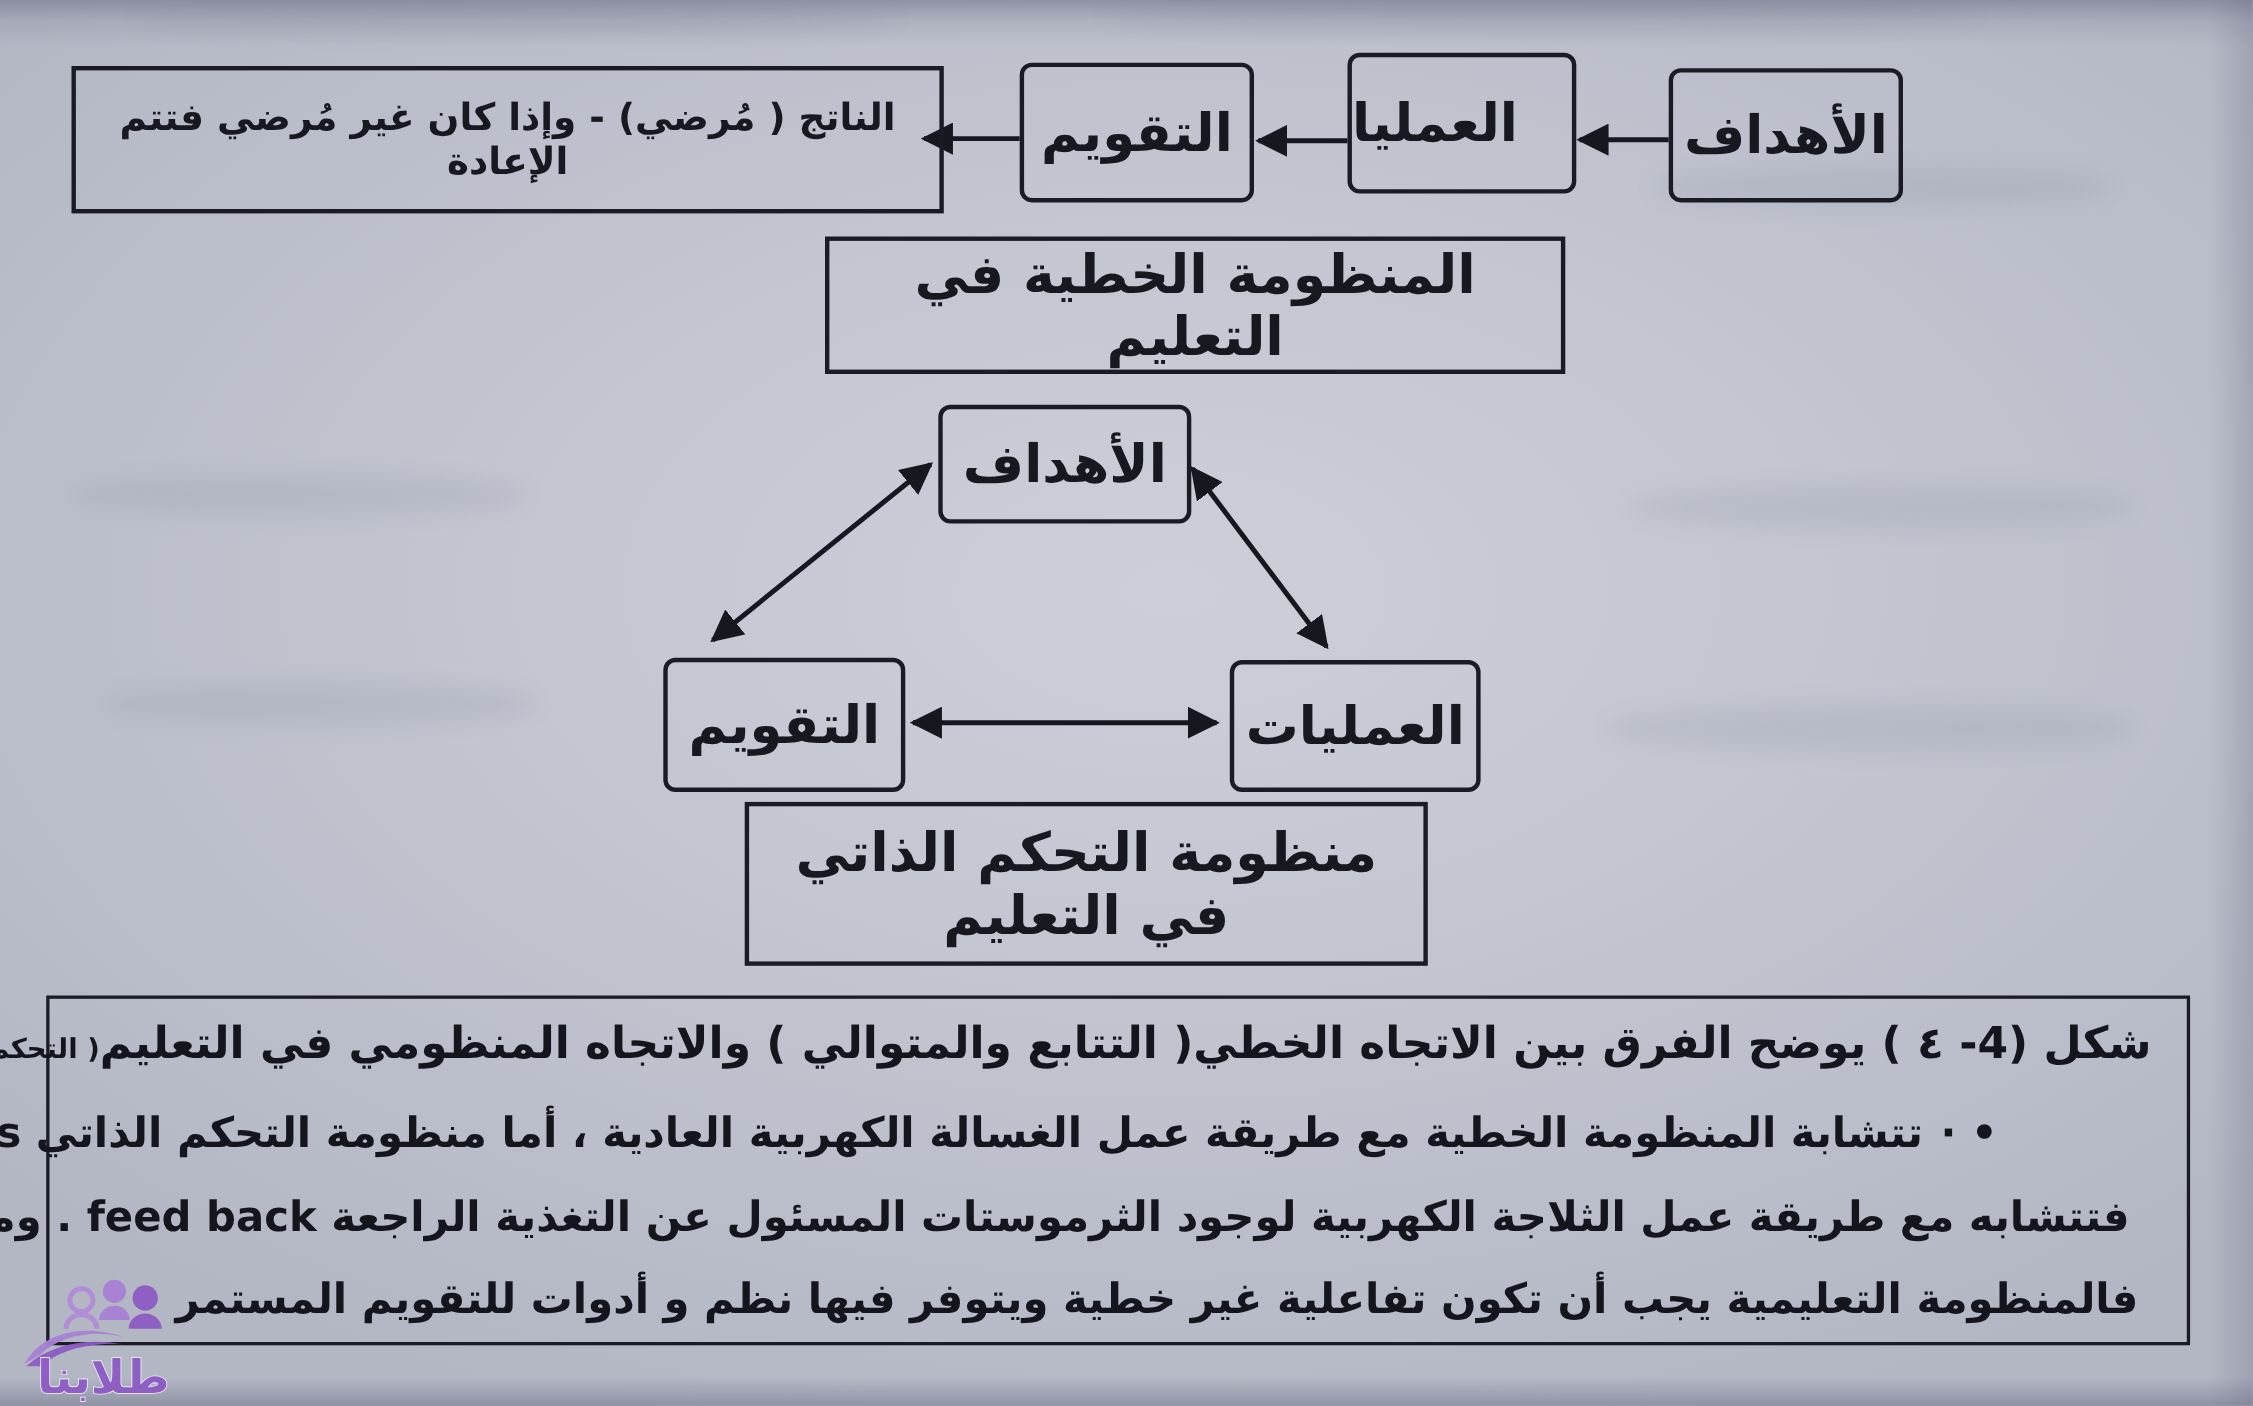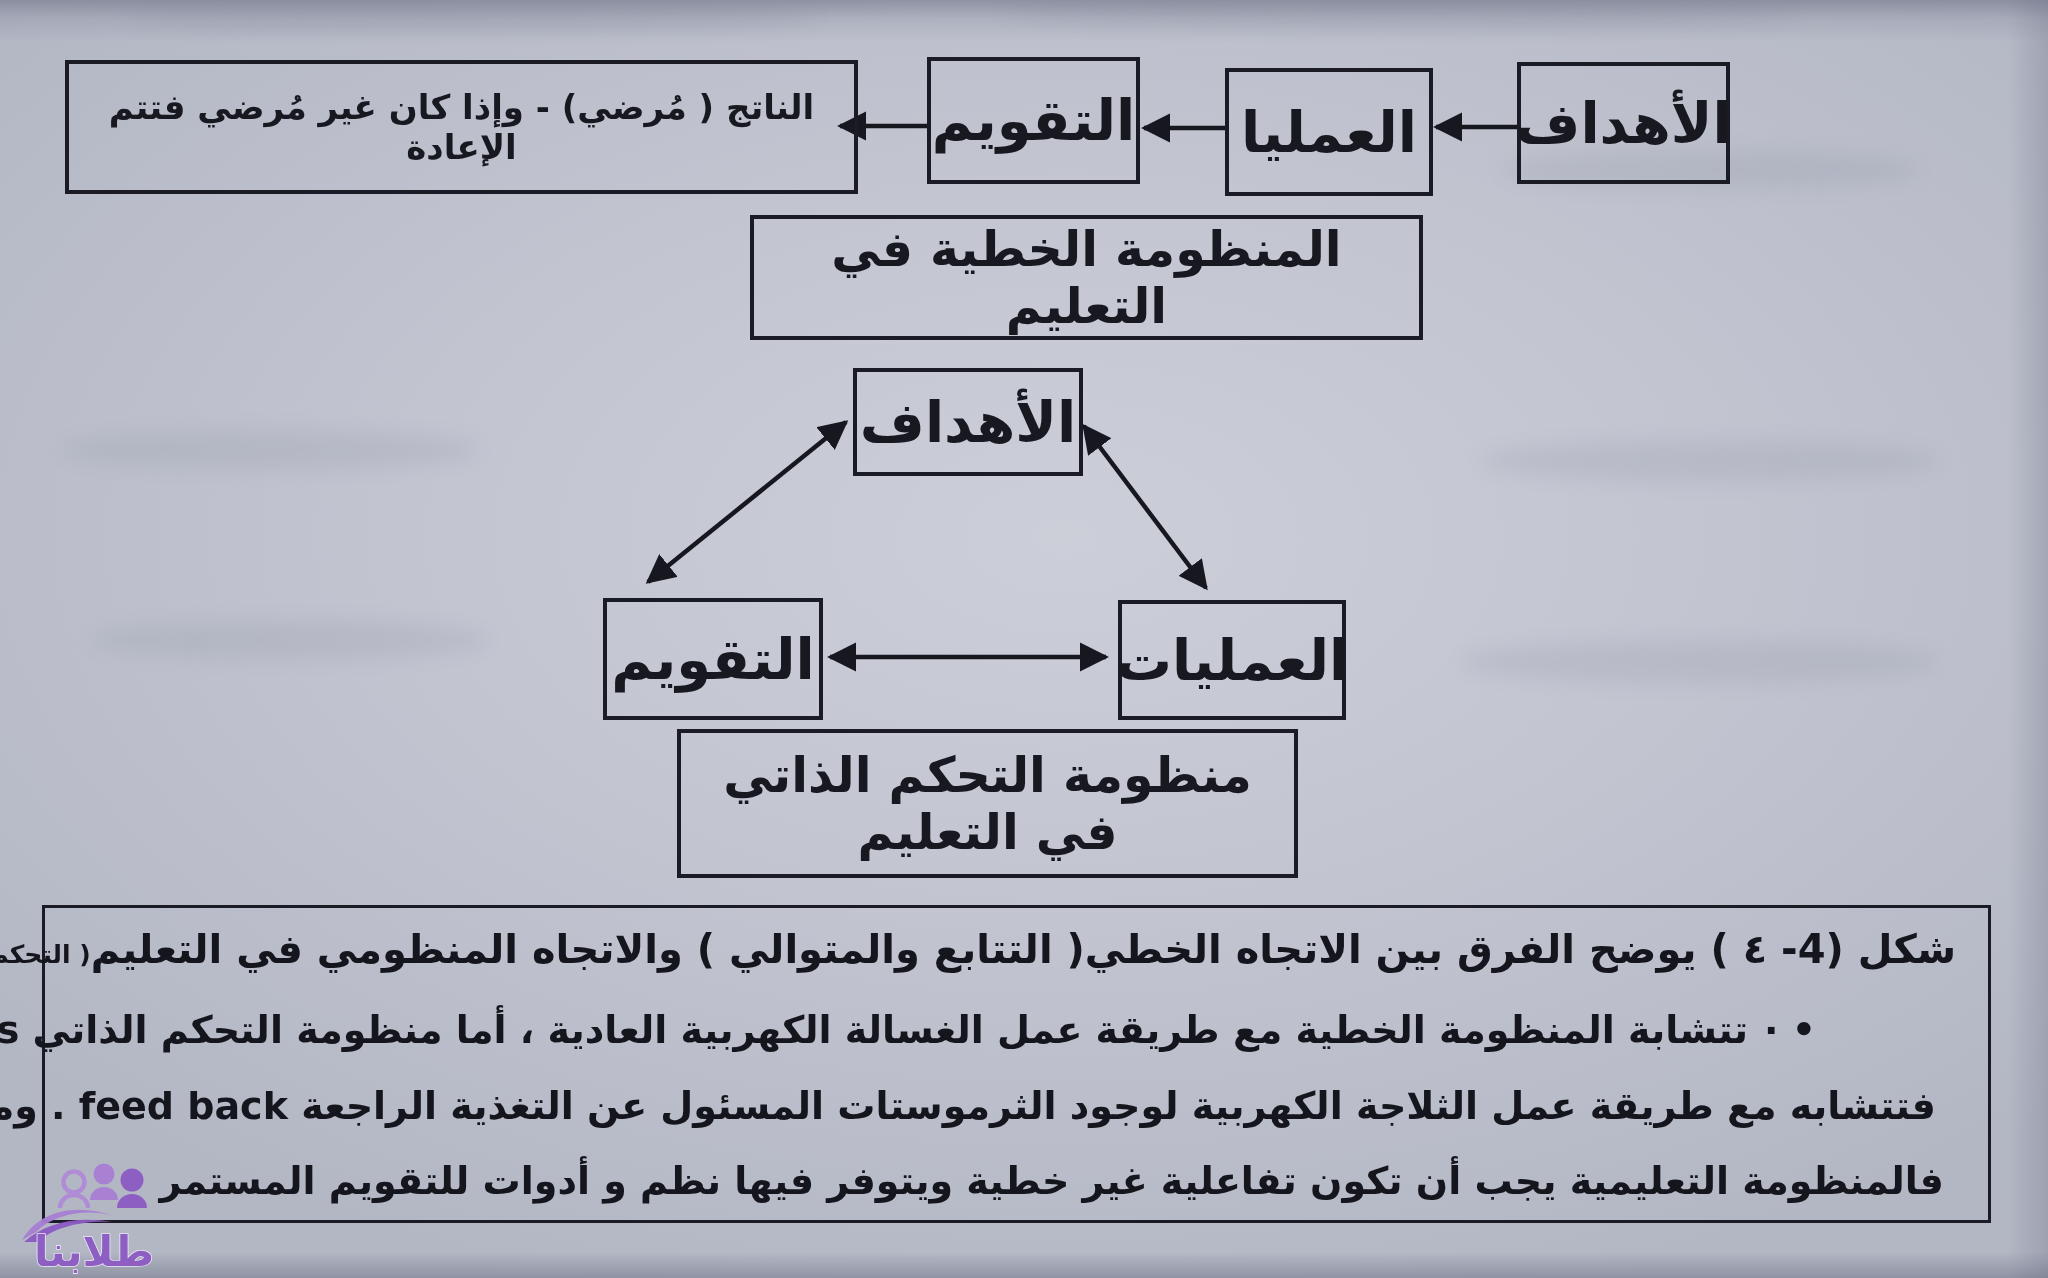--- a/index.html
+++ b/index.html
@@ -31,21 +31,21 @@
   
   .dbox {
     position:absolute;
     border:4px solid #1b1b25;
     display:flex; align-items:center; justify-content:center;
     text-align:center;
     direction:rtl;
     font-weight:bold;
     background:transparent;
   }
-  .big { font-size:56px; letter-spacing:0; }
+  .big { font-size:48px; letter-spacing:0;border-radius:11px; }
   .mid { font-size:49px; }
   .out { font-size:34px; padding:0 12px; }
 
   .arrows { position:absolute; left:0; top:0; pointer-events:none; }
   .arrows line { stroke:#17171f; stroke-width:4.5; }
 
   
   .caption {
     position:absolute; left:42px; top:905px; width:1943px; height:312px;
     border:3.5px solid #1b1b25;
@@ -93,21 +93,21 @@
     <line x1="927" y1="126" x2="840" y2="126" marker-end="url(#ah)"></line>
 
     <line x1="846" y1="422" x2="648" y2="582" marker-start="url(#ah)" marker-end="url(#ah)"></line>
     <line x1="1084" y1="426" x2="1206" y2="588" marker-start="url(#ah)" marker-end="url(#ah)"></line>
     <line x1="830" y1="657" x2="1106" y2="657" marker-start="url(#ah)" marker-end="url(#ah)"></line>
   </svg>
 
   <div class="dbox big" style="left:1517px; top:62px;  width:205px; height:114px;">
     <span>الأهداف</span>
   </div>
-  <div class="dbox big" style="left:1225px; top:68px;  width:200px; height:120px;">
+  <div class="dbox big" style="left:1225px; top:48px;  width:200px; height:120px;justify-content:flex-end;">
     <span>العمليا</span>
   </div>
   <div class="dbox big" style="left:927px;  top:57px;  width:205px; height:119px;">
     <span>التقويم</span>
   </div>
   <div class="dbox out" style="left:65px;   top:60px;  width:761px; height:126px;">
     <span>الناتج ( مُرضي) -    وإذا كان  غير مُرضي فتتم الإعادة</span>
   </div>
   <div class="dbox mid" style="left:750px;  top:215px; width:665px; height:117px;">
     <span>المنظومة الخطية في التعليم</span>

